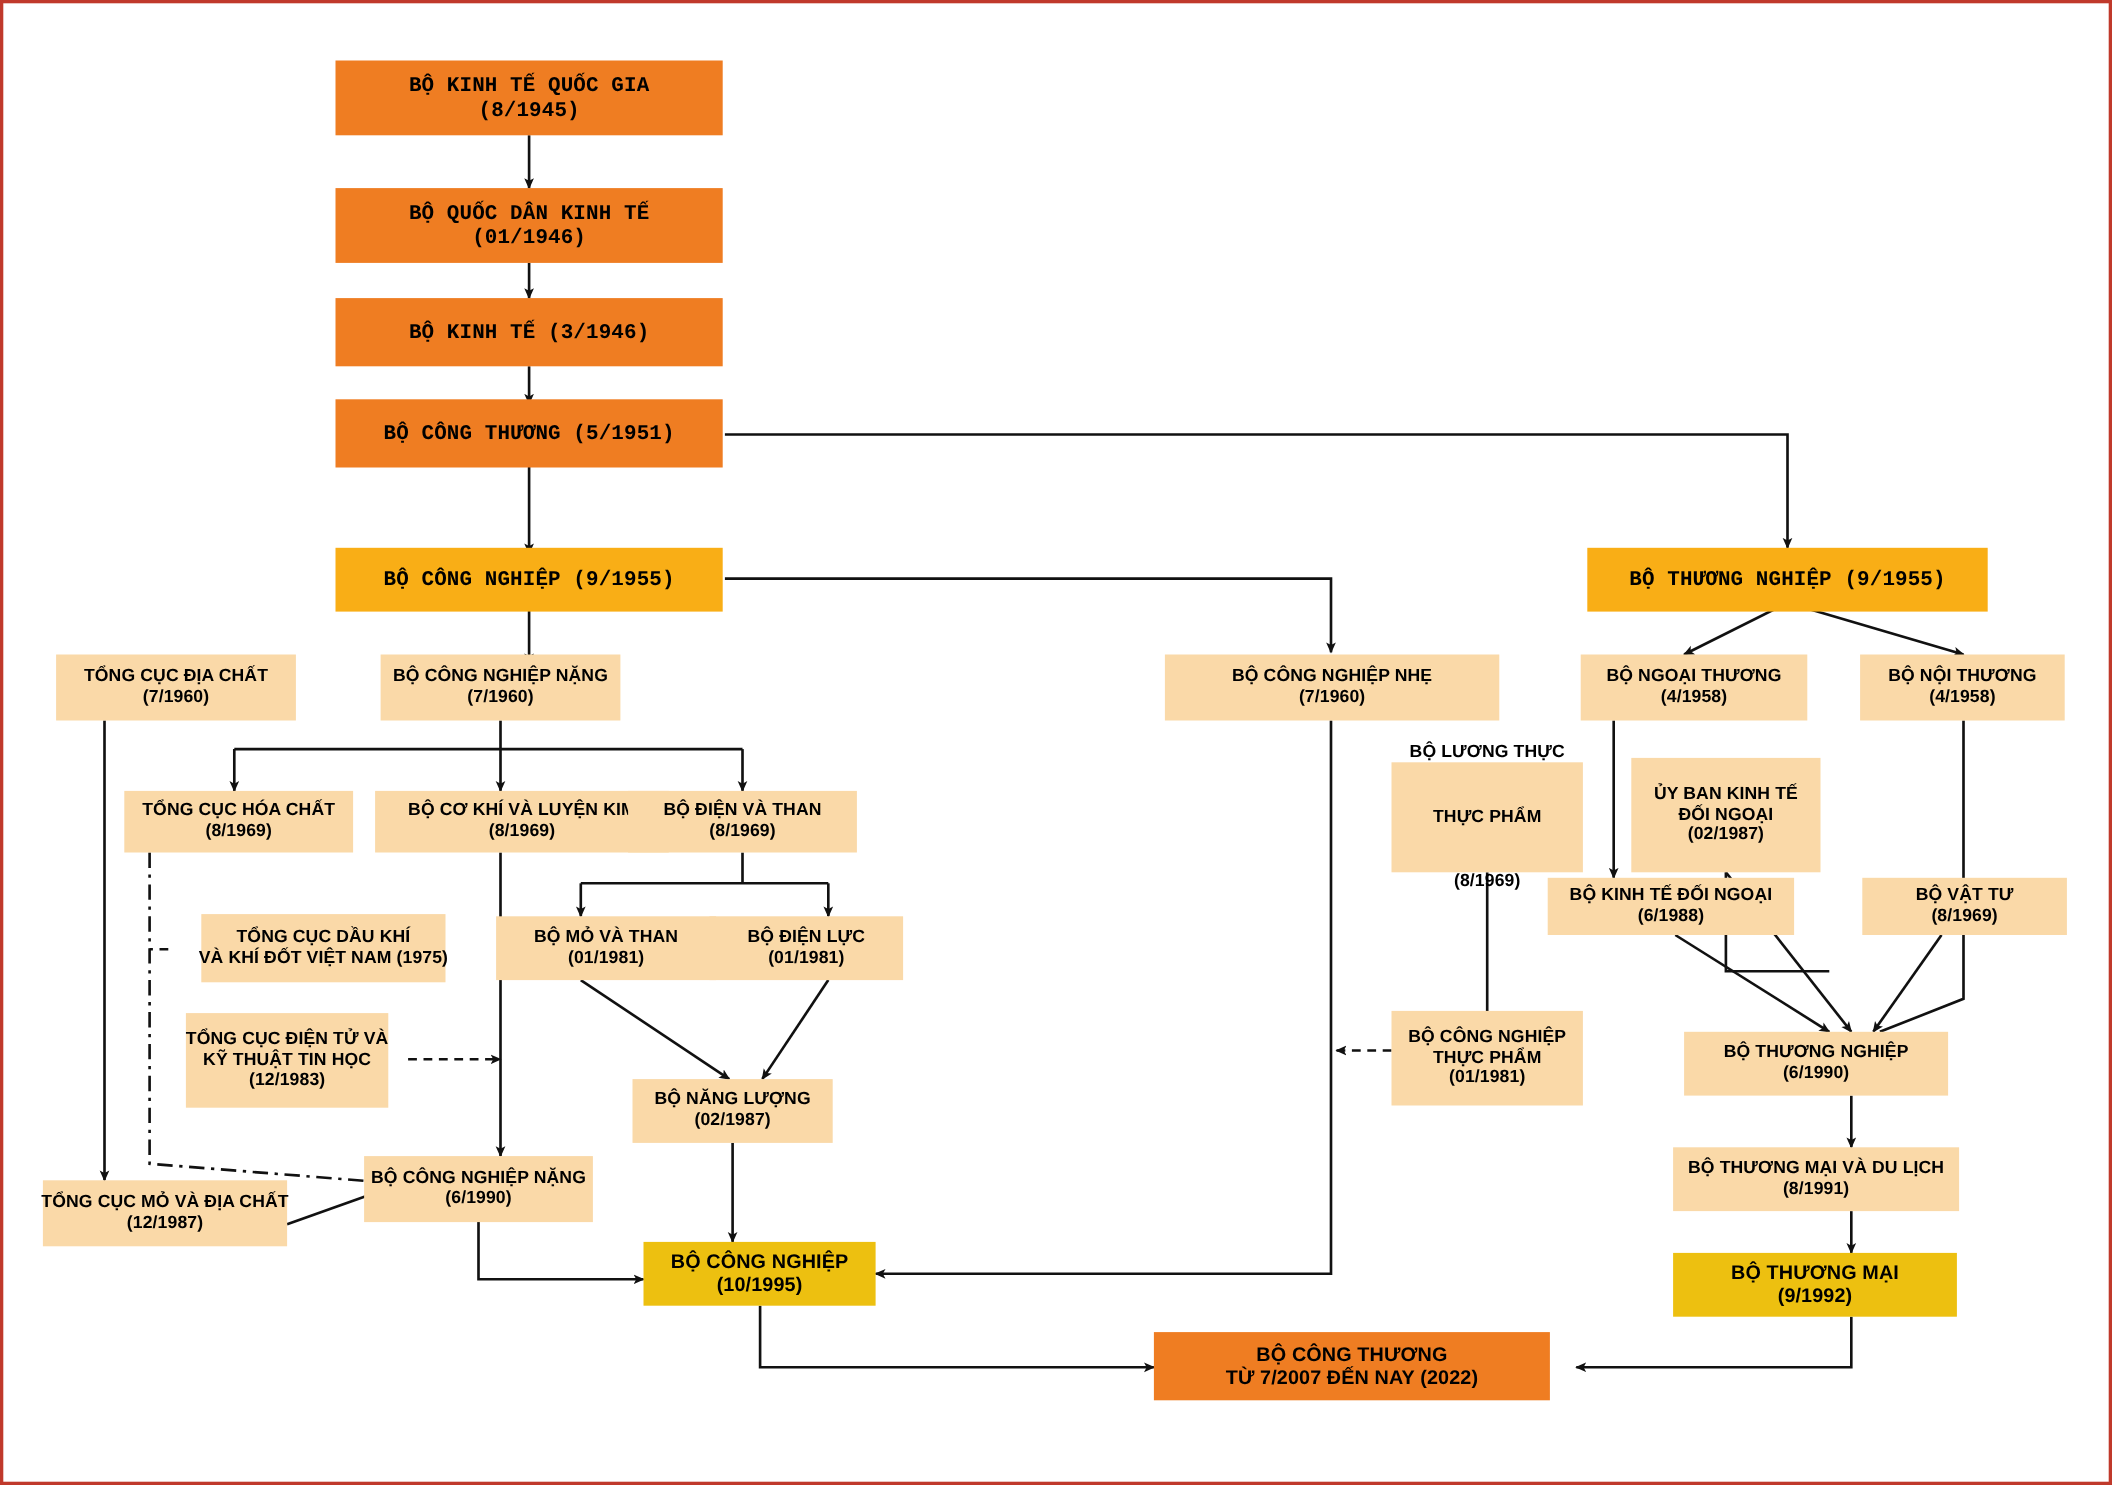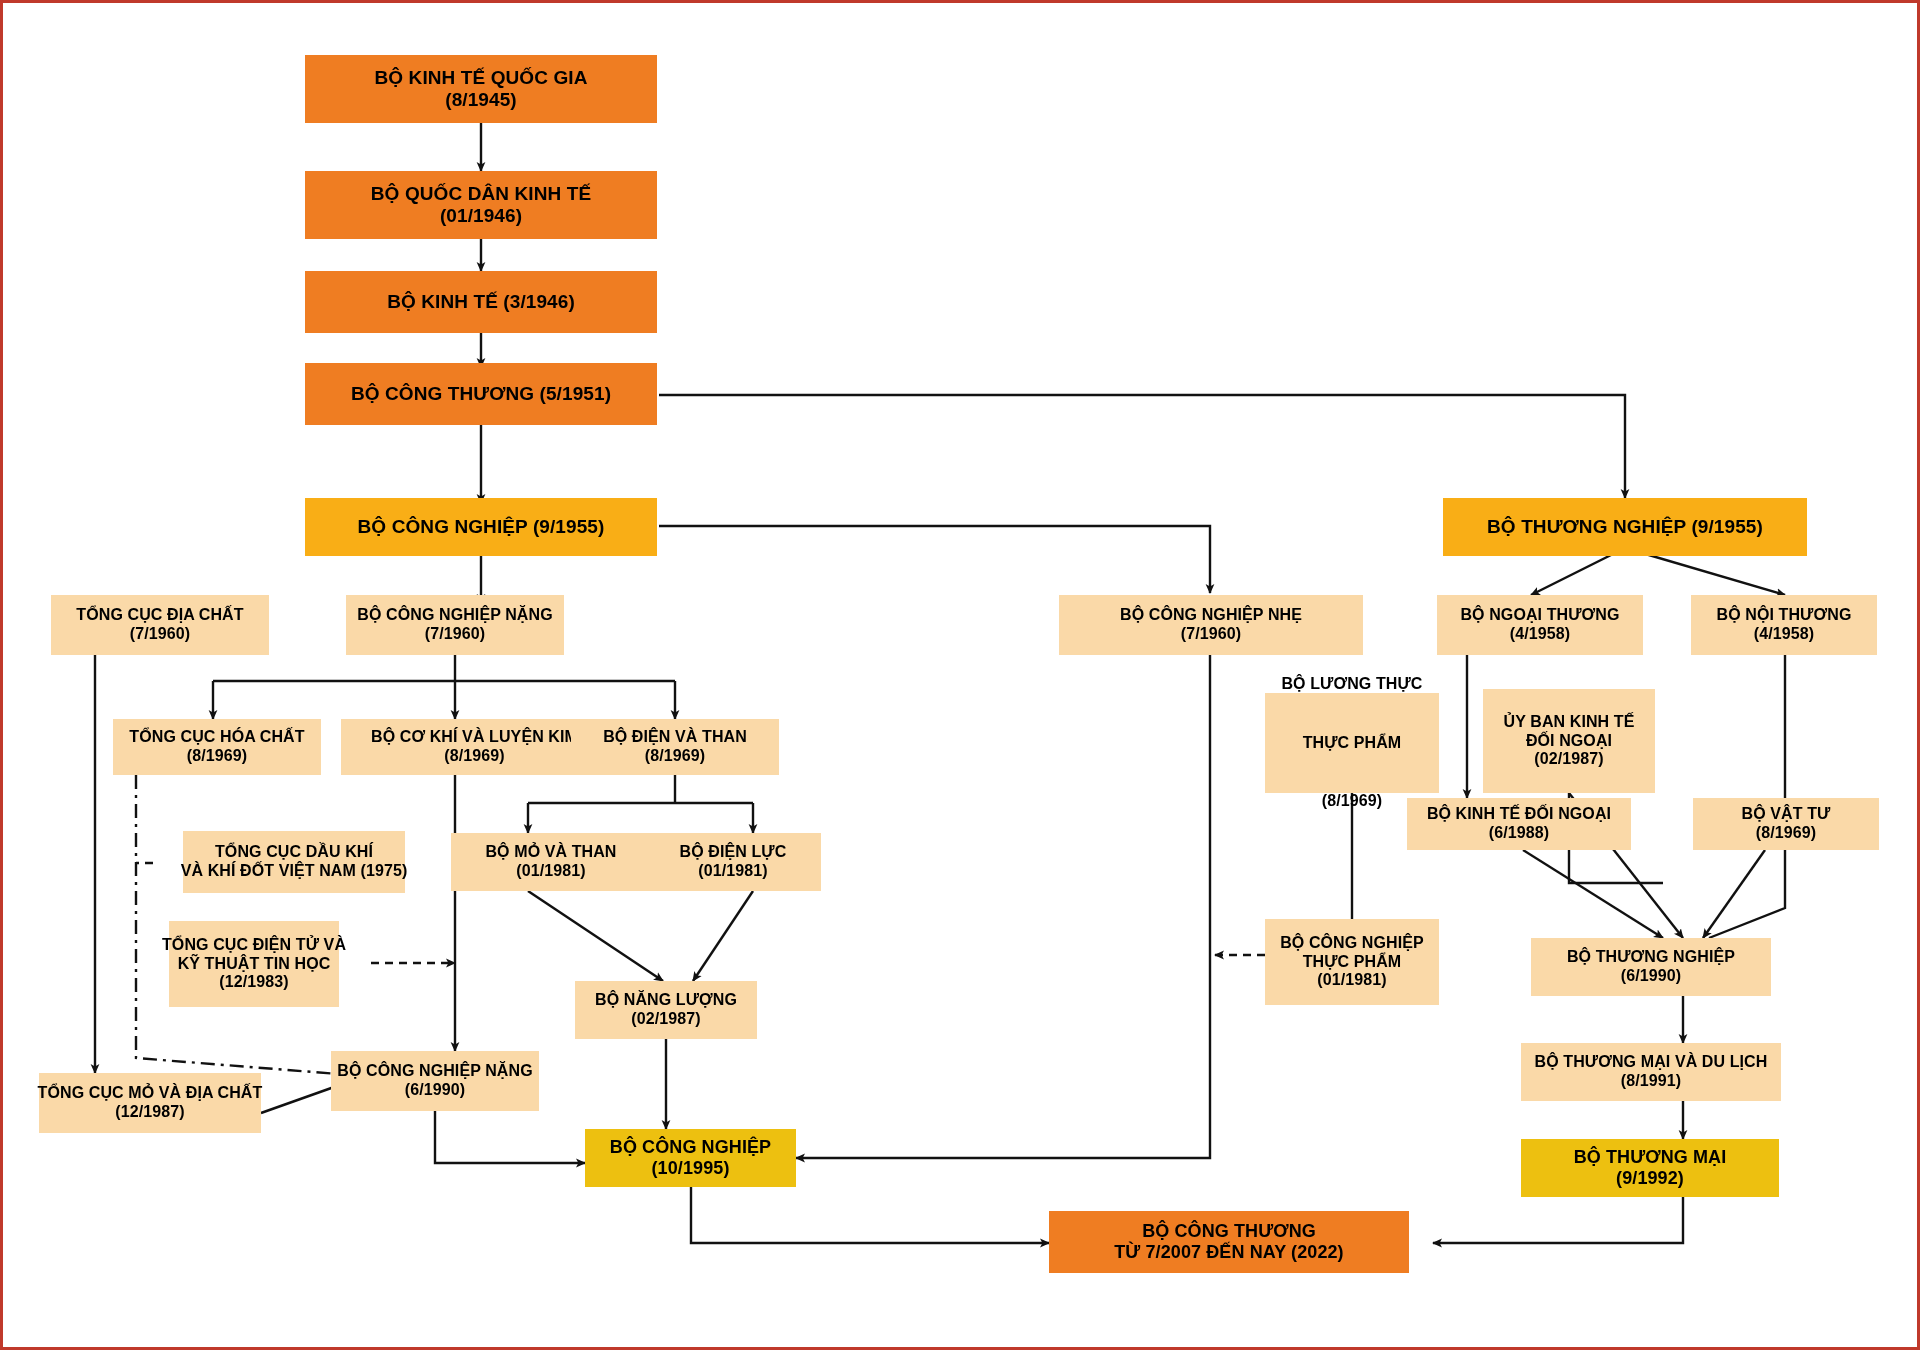--- a/index.html
+++ b/index.html
@@ -41,21 +41,21 @@
     display: block;
     white-space: nowrap;
   }
   
   .t-orange  { background: #ef7d22; }
   .t-amber   { background: #f9ae16; }
   .t-gold    { background: #edc010; }
   .t-cream   { background: #fad9a8; }
 
   
-  .sz-lg  { font-size: 19px; font-family: Liberation Sans, sans-serif; }
+  .sz-lg  { font-size: 19px; font-family: Liberation Mono, monospace; }
   .sz-md  { font-size: 18px; font-family: "Liberation Sans", sans-serif; }
   .sz-sm  { font-size: 16px; font-family: "Liberation Sans", sans-serif; }
 </style>
 </head>
 <body>
 
 <div id="page">
 
   <svg id="edges" viewBox="0 0 1920 1350" width="1920" height="1350" xmlns="http://www.w3.org/2000/svg">
     <defs>
@@ -233,21 +233,21 @@
   <div class="node t-cream sz-sm" style="left:1404px; top:795px; width:224px; height:52px;">
     <span class="l1">BỘ KINH TẾ ĐỐI NGOẠI</span>
     <span class="l2">(6/1988)</span>
   </div>
 
   <div class="node t-cream sz-sm" style="left:1690px; top:795px; width:186px; height:52px;">
     <span class="l1">BỘ VẬT TƯ</span>
     <span class="l2">(8/1969)</span>
   </div>
 
-  <div class="node t-cream sz-sm" style="left:166px; top:918px; width:170px; height:86px;">
+  <div class="node t-cream sz-sm" style="left:166px; top:918px; width:184px; height:86px;">
     <span class="l1">TỔNG CỤC ĐIỆN TỬ VÀ</span>
     <span class="l2">KỸ THUẬT TIN HỌC</span>
     <span class="l3">(12/1983)</span>
   </div>
 
   <div class="node t-cream sz-sm" style="left:572px; top:978px; width:182px; height:58px;">
     <span class="l1">BỘ NĂNG LƯỢNG</span>
     <span class="l2">(02/1987)</span>
   </div>
 

